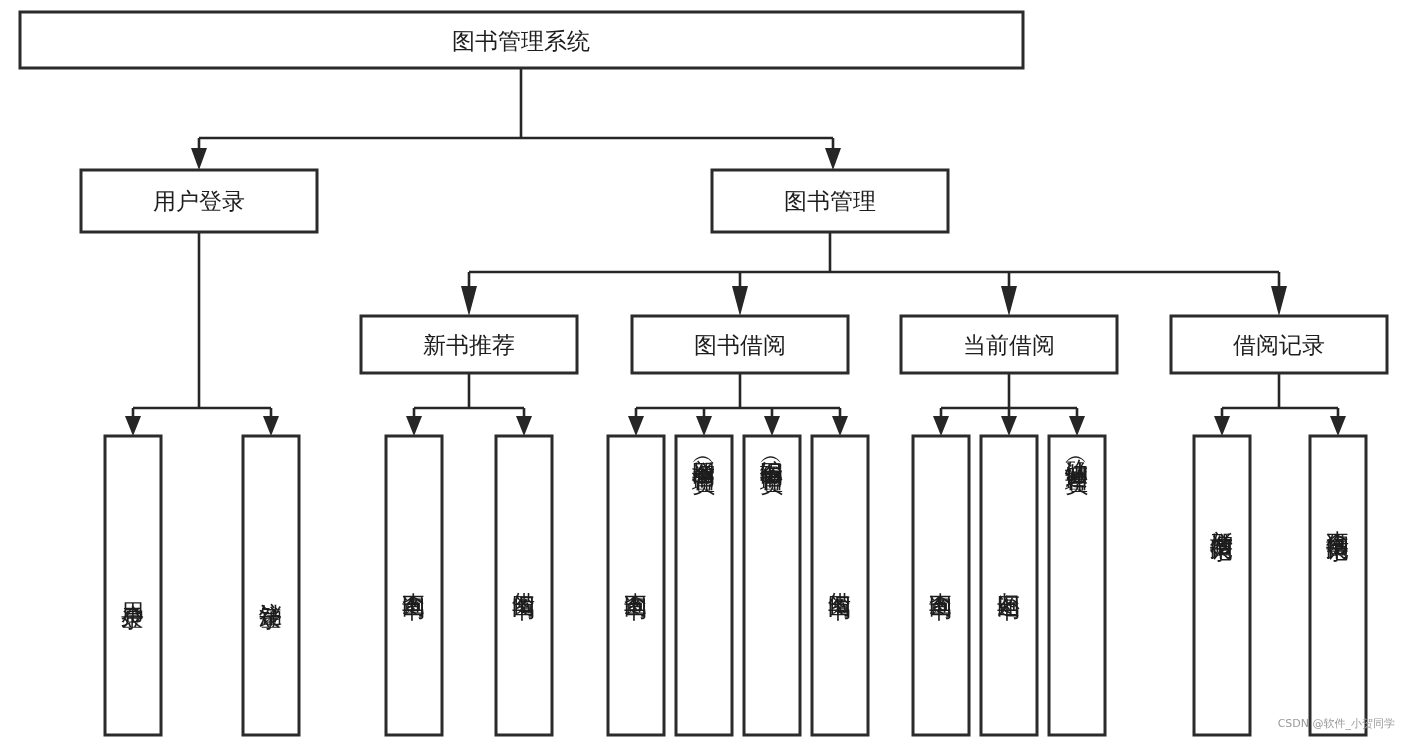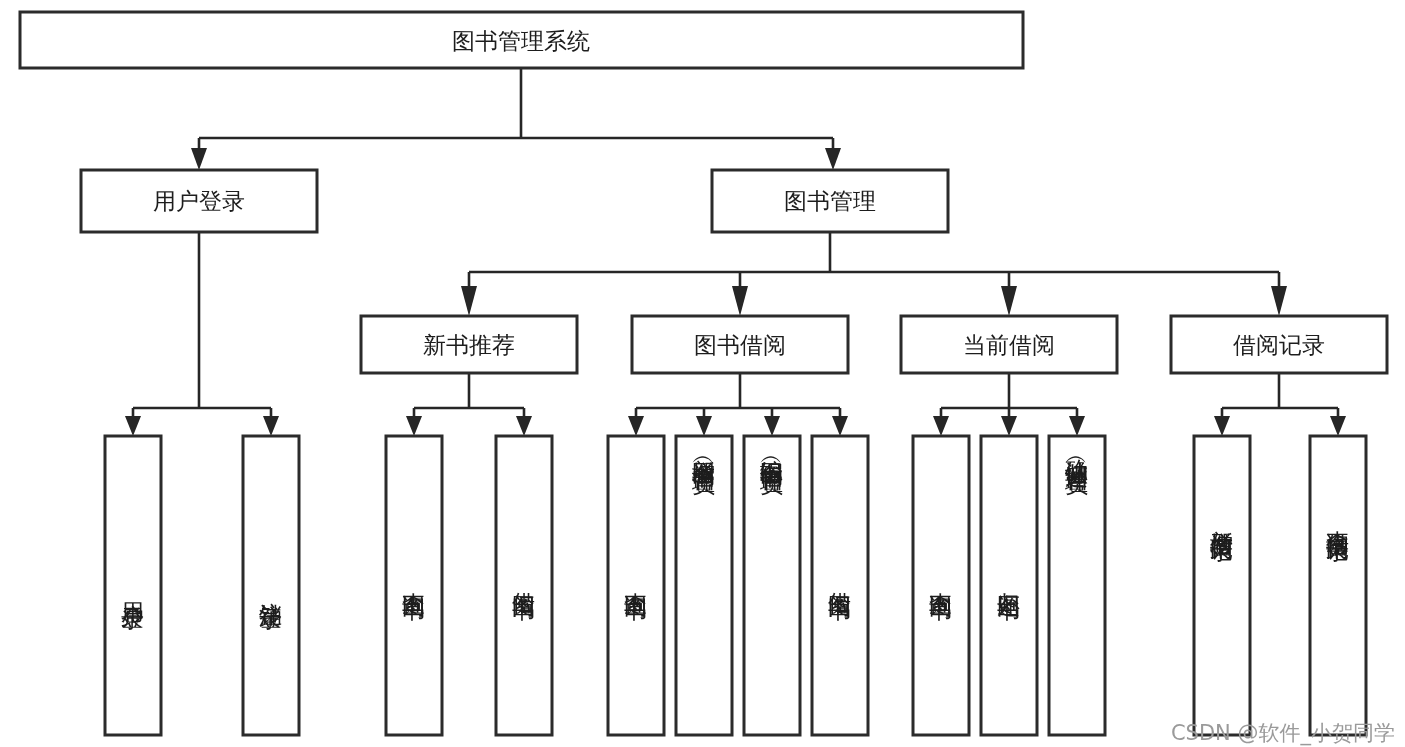--- a/index.html
+++ b/index.html
@@ -56,23 +56,23 @@
     font-family: "DejaVu Sans", "Liberation Sans", sans-serif;
     font-size: 23px;
     fill: #1d1d1d;
     text-anchor: middle;
     writing-mode: vertical-rl;
     letter-spacing: 2px;
   }
   .watermark {
     position: absolute;
     right: 10px;
-    bottom: 0;
-    font-family: "DejaVu Sans", "Liberation Sans", sans-serif;
-    font-size: 21px;
+    bottom: 16px;
+    font-family: "DejaVu Sans", "Liberation Sans", sans-serif;
+    font-size: 11px;
     color: #9a9a9a;
     white-space: nowrap;
     user-select: none;
   }
 </style>
 </head>
 <body>
 
 <div id="stage">
 

